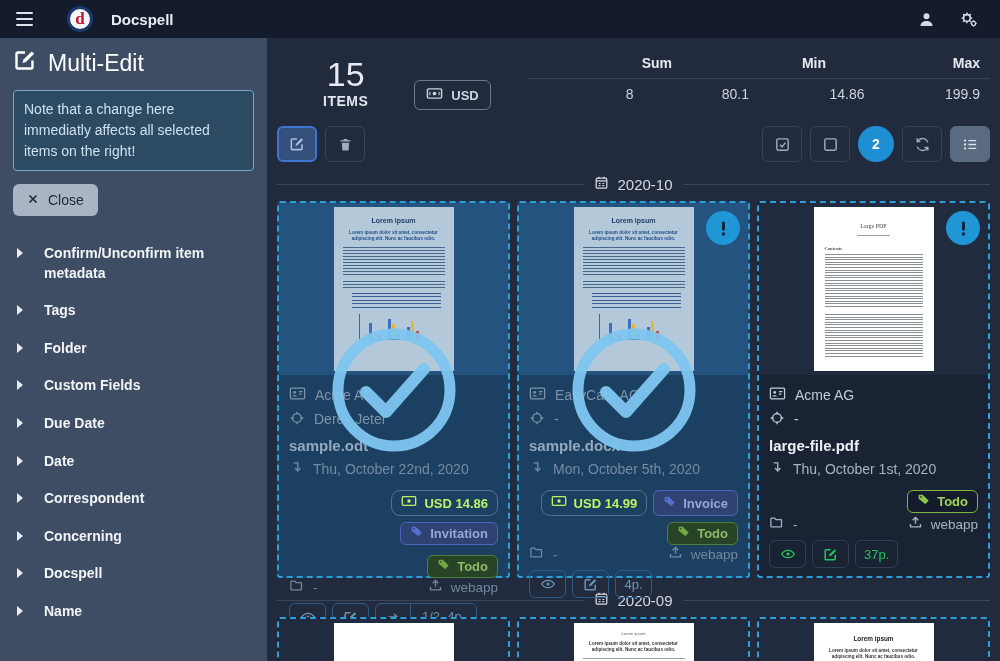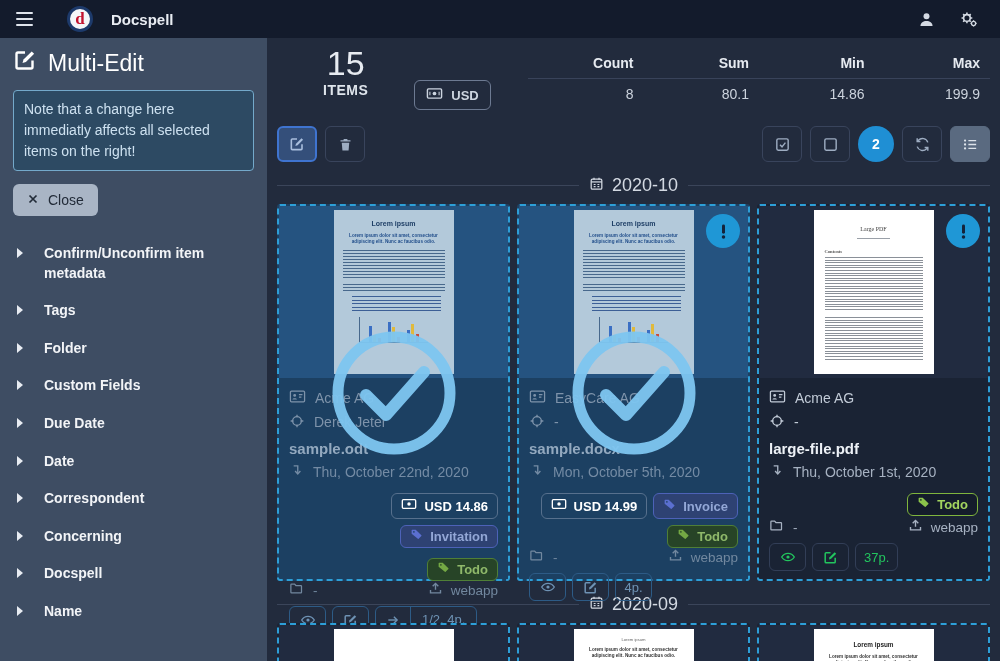--- a/index.html
+++ b/index.html
@@ -32,42 +32,42 @@
   .accordion { margin-top:20px; }
   .acc-item { display:flex; gap:21px; padding:8px 4px; color:#f2f4f7; font-weight:bold; font-size:14px;
               line-height:1.4; cursor:pointer; align-items:flex-start; margin-bottom:2px; }
   .caret { width:0; height:0; border-top:5px solid transparent; border-bottom:5px solid transparent;
            border-left:6px solid #e8ecf2; margin-top:4px; flex:none; }
 
   
   .main { flex:1; padding:8px 10px 0; overflow:hidden; background:#222b3d; }
 
   .summary { display:flex; }
-  .items-block { margin-left:46px; text-align:center; margin-top:0; }
+  .items-block { margin-left:46px; text-align:center; margin-top:11px; }
   .items-count { font-size:34px; color:#e7ebf1; line-height:1.05; font-weight:400; }
   .items-label { font-size:14px; font-weight:bold; color:#dfe5ec; letter-spacing:0.5px; }
   .currency-badge { margin-left:46px; margin-top:34px; align-self:flex-start; display:inline-flex; align-items:center;
                     gap:8px; border:1px solid #6d7a92; border-radius:6px; padding:4px 11px; color:#ccd4df;
                     font-size:13px; font-weight:bold; }
   .stats { margin-left:auto; width:462px; margin-top:2px; }
   .stats-row { display:flex; }
   .stats-row span { flex:1; text-align:right; padding:7px 10px 7px 0; }
   .stats-head { font-weight:bold; color:#e6eaf0; font-size:14px; border-bottom:1px solid #39435a; }
   .stats-vals { color:#ccd3dd; font-size:14px; }
 
   .toolbar-row { display:flex; margin-top:16px; align-items:center; gap:8px; }
   .btn { height:36px; min-width:40px; border-radius:6px; border:1px solid #39445c; background:transparent;
          color:#9eadc2; display:flex; align-items:center; justify-content:center; cursor:pointer; }
   .btn.edit-active { border:2px solid #3f74d0; background:#344f7a; color:#a9bfde; }
   .right-group { margin-left:auto; display:flex; gap:8px; align-items:center; }
   .count-bubble { width:36px; height:36px; border-radius:50%; background:#1f8fd4; color:#fff; font-size:14px;
                   font-weight:bold; display:flex; align-items:center; justify-content:center; }
   .btn.view-active { background:#5a6a80; border-color:#5a6a80; color:#dde3ea; }
 
-  .month-sep { display:flex; align-items:center; gap:10px; margin:13px 0 8px; color:#d3d9e2; font-size:18px; }
+  .month-sep { display:flex; align-items:center; gap:10px; margin:13px 0 8px; color:#d3d9e2; font-size:15px; }
   .month-sep .line { flex:1; height:1px; background:#3b455a; }
   .month-label { display:flex; align-items:center; gap:8px; }
 
   
   .cards { display:grid; grid-template-columns:repeat(3,1fr); gap:7px; }
   .card { border:2px dashed #2d9fd8; border-radius:3px; position:relative; height:377px;
           display:flex; flex-direction:column; background:#1a2334; cursor:pointer; }
   .preview { height:172px; flex:none; background:#212b40; display:flex; justify-content:center; padding-top:4px; }
   .card.selected { background:#1c4062; }
   .card.selected .preview { background:#255380; }
@@ -98,21 +98,21 @@
   .meta-row { display:flex; gap:9px; align-items:center; margin:2.5px 0; color:#c2cbd7; }
   .card.selected .meta-row { color:#7e93aa; }
   .file-name { font-weight:bold; font-size:15px; color:#edf1f6; margin:6px 0 3px; }
   .card.selected .file-name { color:#93a9bf; }
   .date-row { color:#a7b2c2; }
   .card.selected .date-row { color:#748ba4; }
 
   .badges { display:flex; justify-content:flex-end; gap:6px; margin-top:10px; flex-wrap:wrap; }
   .badge { display:inline-flex; align-items:center; gap:7px; border-radius:6px; padding:2px 9px;
            font-size:13px; font-weight:bold; border:1px solid; line-height:17px; }
-  .badge-money { border-color:#57708d; color:#ffffff; background:transparent; }
+  .badge-money { border-color:#57708d; color:#bef264; background:transparent;border-radius:9px; }
   .badge-blue { background:#2e4273; border-color:#4d62b8; color:#93a7d6; }
   .badge-blue svg { color:#5b6fd0; }
   .badge-green { background:#274427; border-color:#4f7f37; color:#8fb96a; }
   .badge-green svg { color:#74a844; }
   .card3 .badge-green { background:#141c2b; border-color:#7fb53d; color:#a3d45f; }
   .card3 .badge-green svg { color:#8bc34a; }
 
   .spacer { flex:1; }
   .foot-row { display:flex; align-items:center; gap:9px; color:#a7b2c2; font-size:13.5px; padding-bottom:7px; }
   .card.selected .foot-row { color:#72889f; }
@@ -254,21 +254,20 @@
           <svg viewBox="0 0 24 24" width="17" height="17" fill="none" stroke="currentColor" stroke-width="2">
               <rect x="2" y="5.5" width="20" height="13" rx="1.5"></rect>
               <circle cx="12" cy="12" r="2.6" fill="currentColor" stroke="none"></circle>
               <path d="M5.5 9.5v5M18.5 9.5v5" stroke-width="1.5"></path>
             </svg>
         </span>
         <span>USD</span>
       </div>
       <div class="stats">
         <div class="stats-row stats-head">
-          <span>Count</span>
           <span>Sum</span>
           <span>Min</span>
           <span>Max</span>
         </div>
         <div class="stats-row stats-vals">
           <span>8</span>
           <span>80.1</span>
           <span>14.86</span>
           <span>199.9</span>
         </div>

